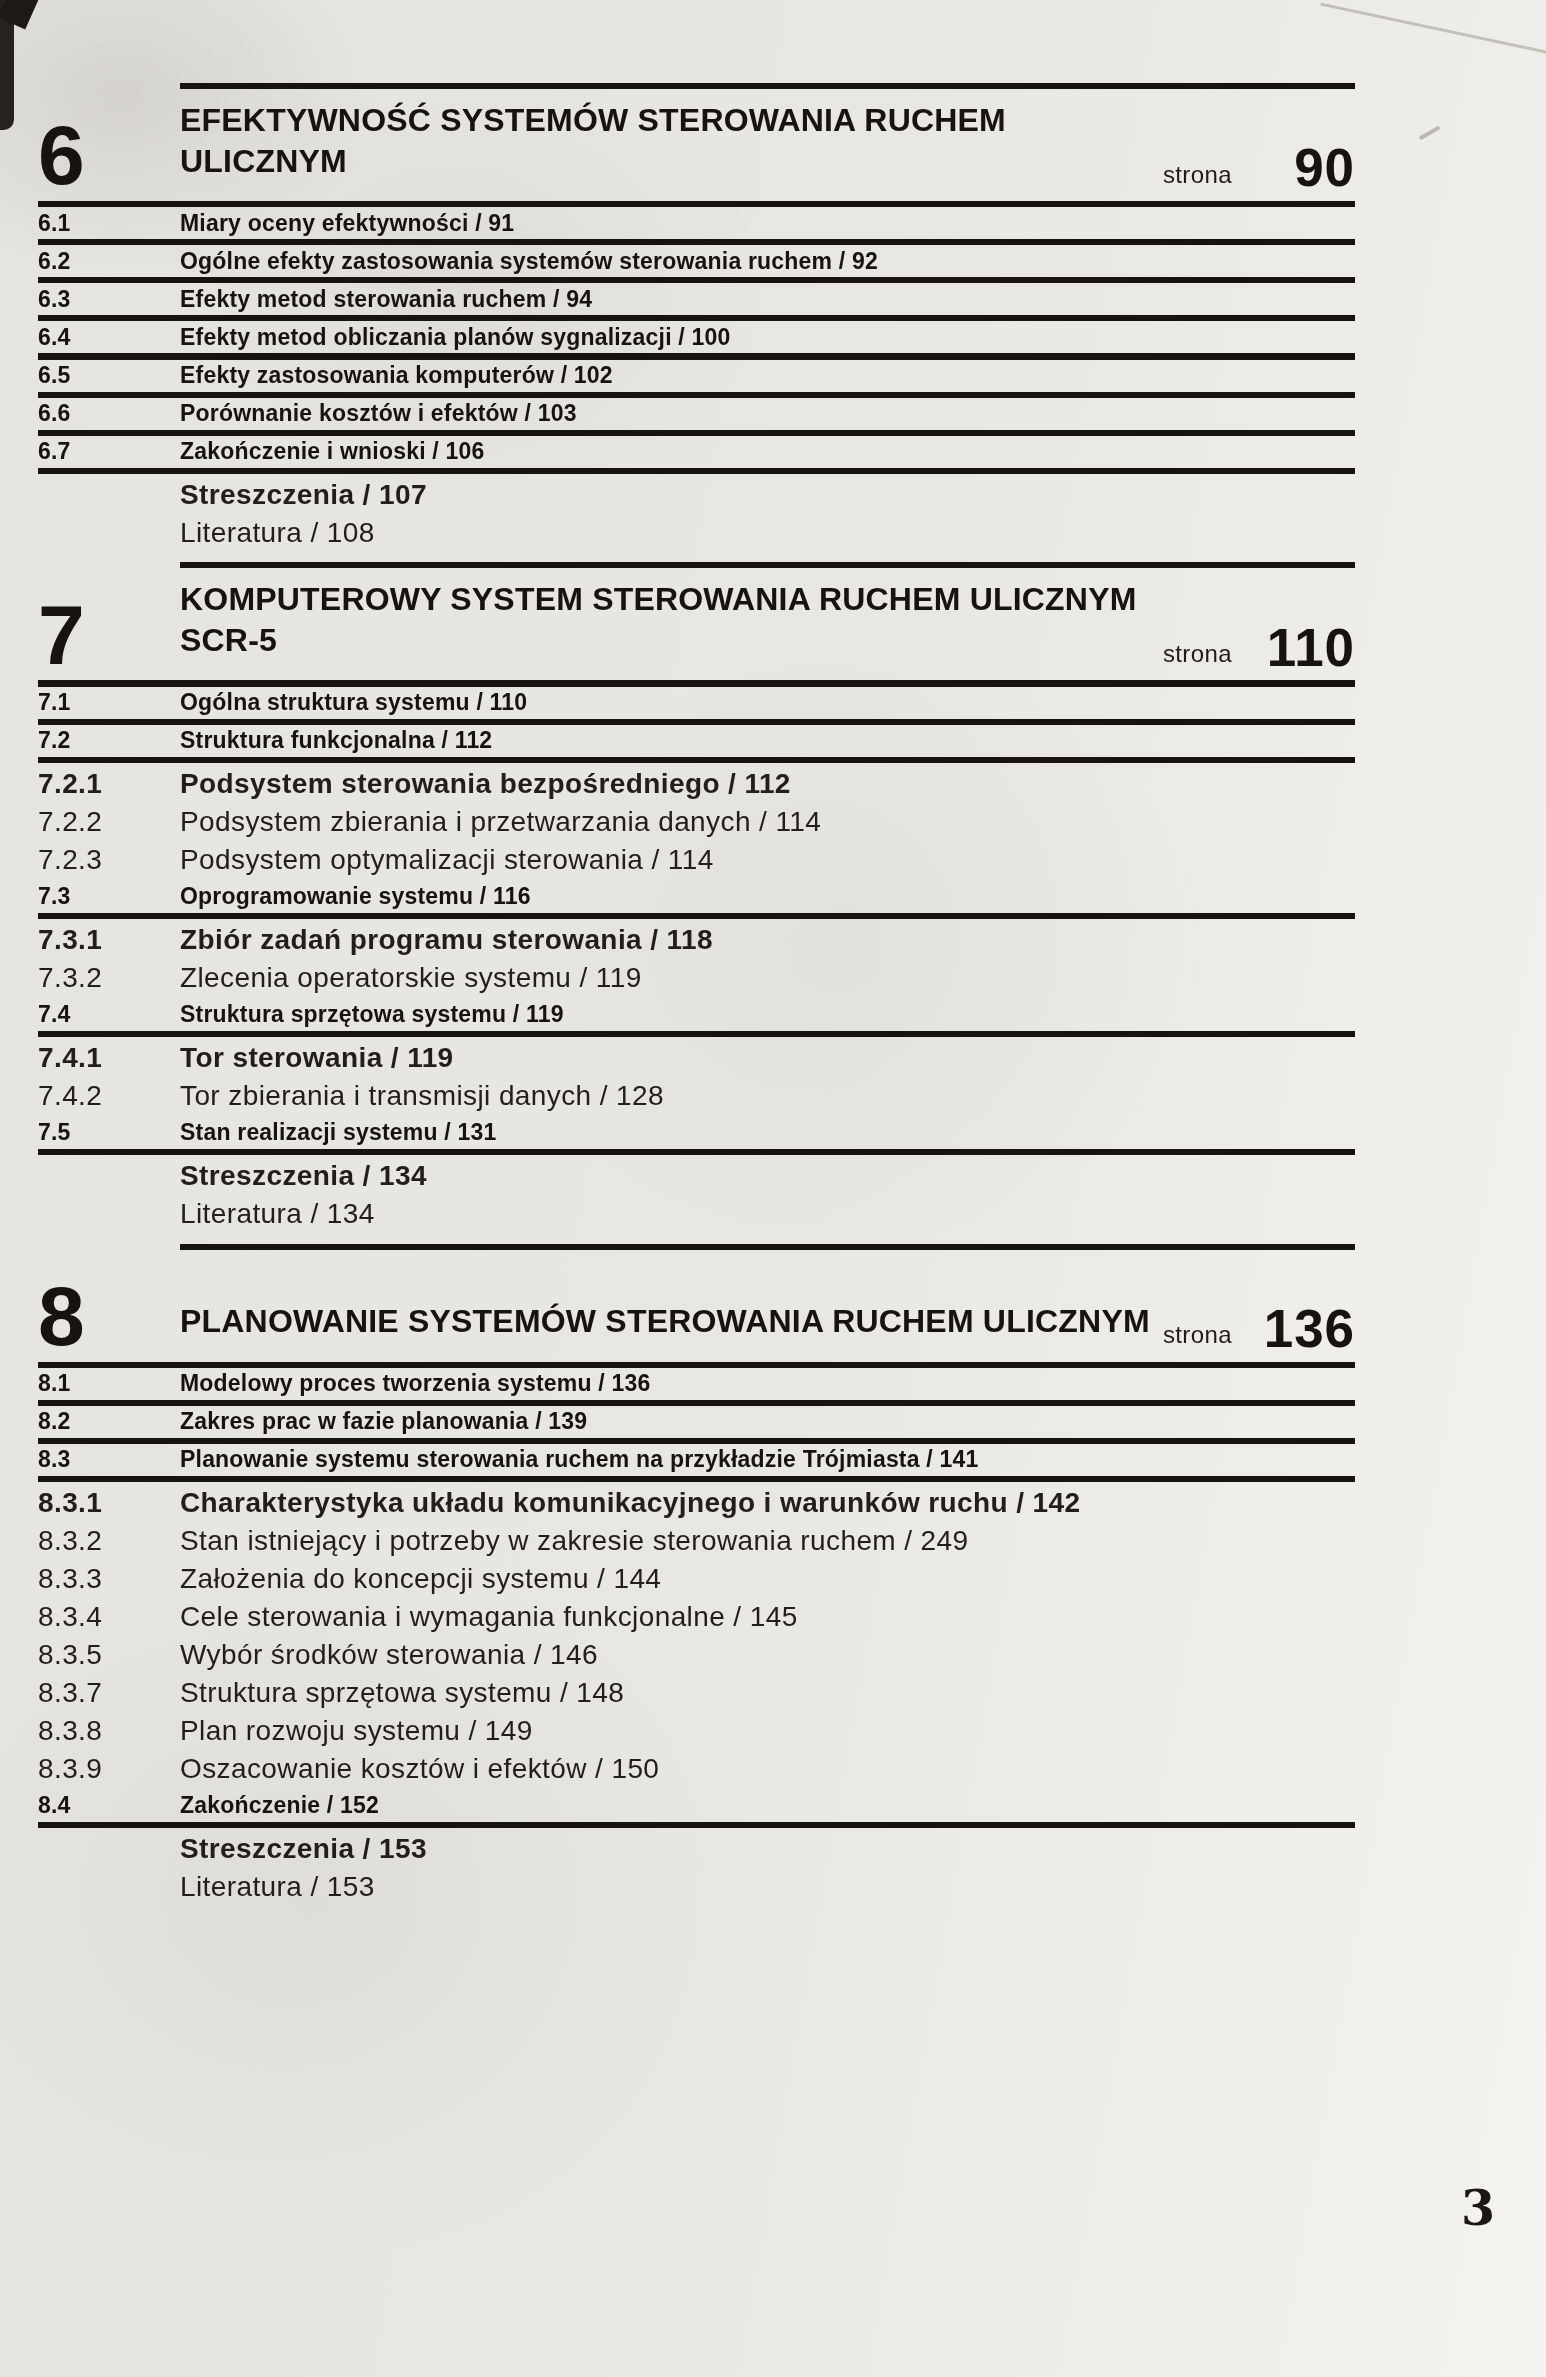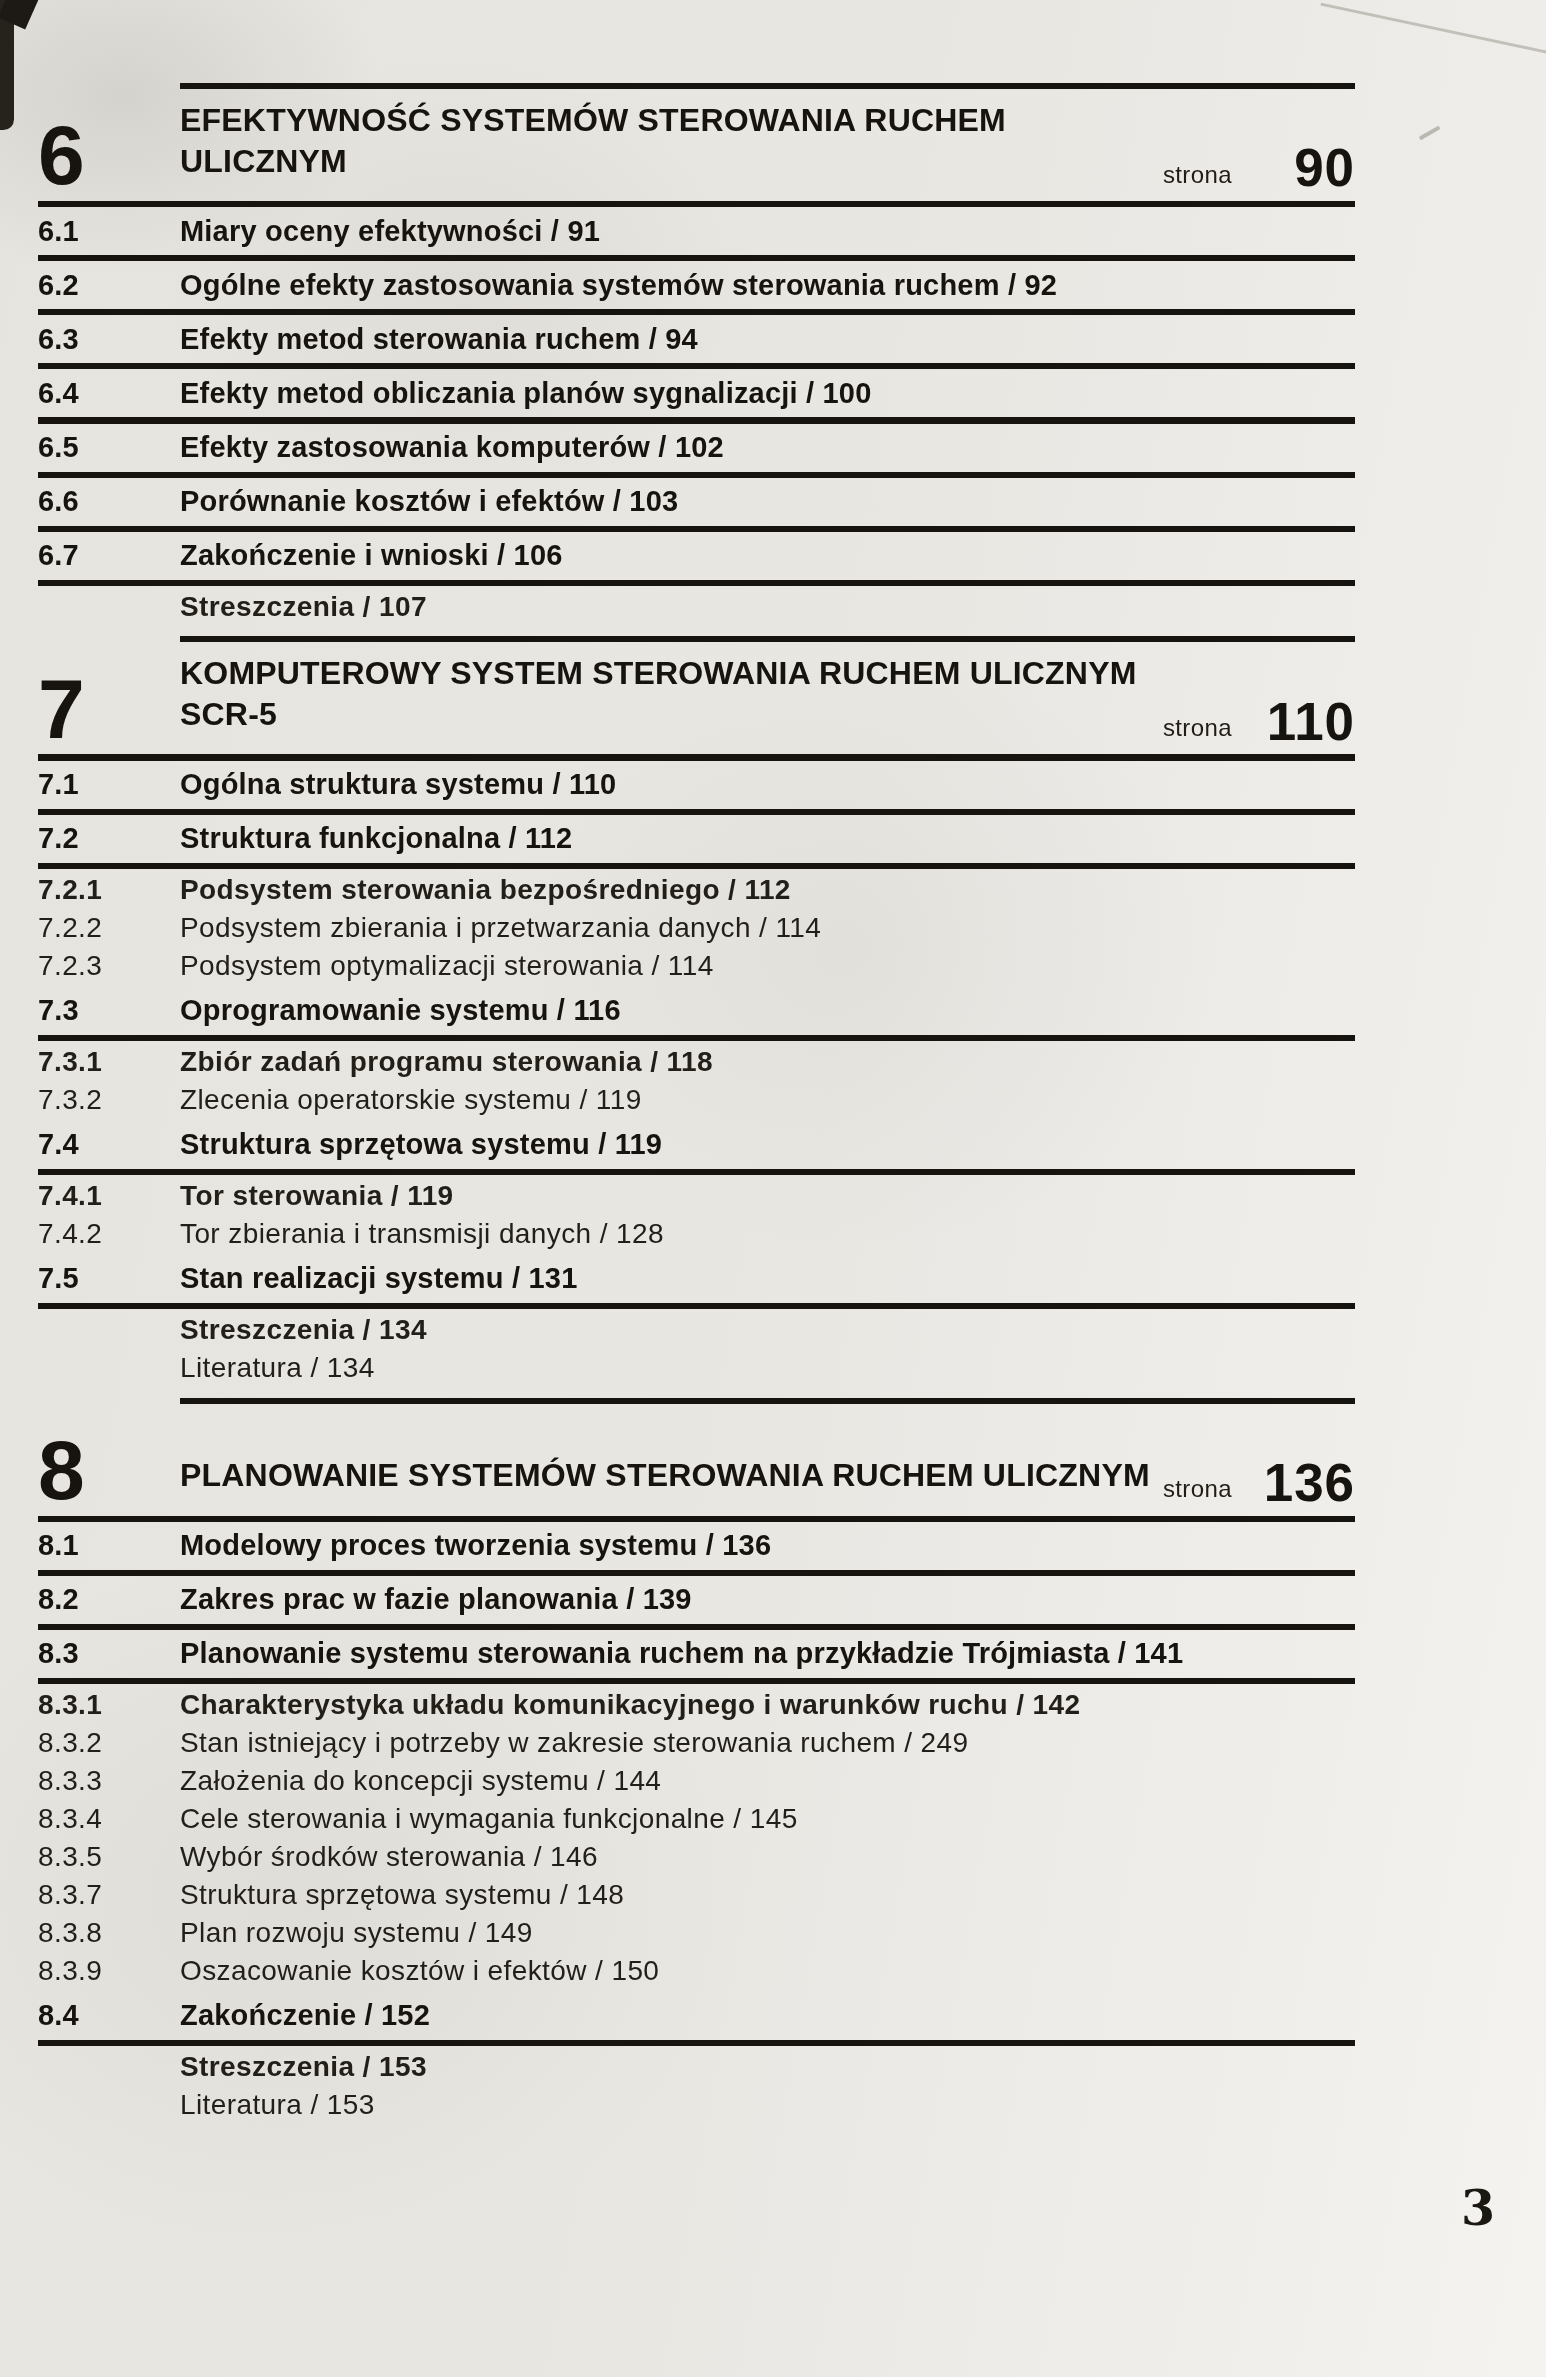--- a/index.html
+++ b/index.html
@@ -17,21 +17,21 @@
   .rule{height:6.1px;background:#17130e;}
   .rule.indent{margin-left:142px;}
   .toc-section:not(:first-child) > .rule.indent{margin-top:10.5px;}
   .sec-head{display:flex;align-items:flex-end;box-sizing:border-box;min-height:112px;padding-bottom:12.3px;}
   .sec-num{width:142px;flex:none;font-size:84px;font-weight:bold;line-height:.78;letter-spacing:-1.8px;}
   .sec-titles{flex:1;font-size:32px;font-weight:bold;line-height:1.28;padding-bottom:7px;letter-spacing:0.2px;}
   .sec-pageref{display:flex;align-items:flex-end;flex:none;padding-bottom:0;}
   .strona-label{font-size:24px;letter-spacing:0.4px;color:#211c15;}
   .sec-bigpage{font-size:53px;font-weight:bold;min-width:123px;text-align:right;line-height:.78;letter-spacing:0.9px;}
   .row{display:flex;align-items:center;}
-  .row.bold{height:48px;font-weight:bold;font-size:29px;letter-spacing:0.2px;}
+  .row.bold{height:32px;font-weight:bold;font-size:23px;letter-spacing:0.2px;}
   .row.light{height:38px;font-size:28px;font-weight:400;color:#221e18;letter-spacing:0.4px;}
   .rule + .row.light{margin-top:2px;font-weight:bold;}
   .row.light + .row.bold{margin-top:2px;}
   .rnum{width:142px;flex:none;}
   .rtext{flex:1;}
   .footer-num{
     position:absolute;right:51px;top:2179px;
     font-family:"DejaVu Serif",serif;font-weight:bold;font-size:49px;color:#1b1711;
   }
   
@@ -95,20 +95,24 @@
         <div class="rule"></div>
         <div class="row bold">
           <div class="rnum">6.7</div>
           <div class="rtext">Zakończenie i wnioski / 106</div>
         </div>
         <div class="rule"></div>
         <div class="row light">
           <div class="rnum"></div>
           <div class="rtext">Streszczenia / 107</div>
         </div>
+        <div class="row light">
+          <div class="rnum"></div>
+          <div class="rtext">Literatura / 108</div>
+        </div>
       </section>
       <section class="toc-section">
         <div class="rule indent"></div>
         <div class="sec-head">
           <div class="sec-num">7</div>
           <div class="sec-titles">
             <div class="sec-title-line">KOMPUTEROWY SYSTEM STEROWANIA RUCHEM ULICZNYM</div>
             <div class="sec-title-line">SCR-5</div>
           </div>
           <div class="sec-pageref">

